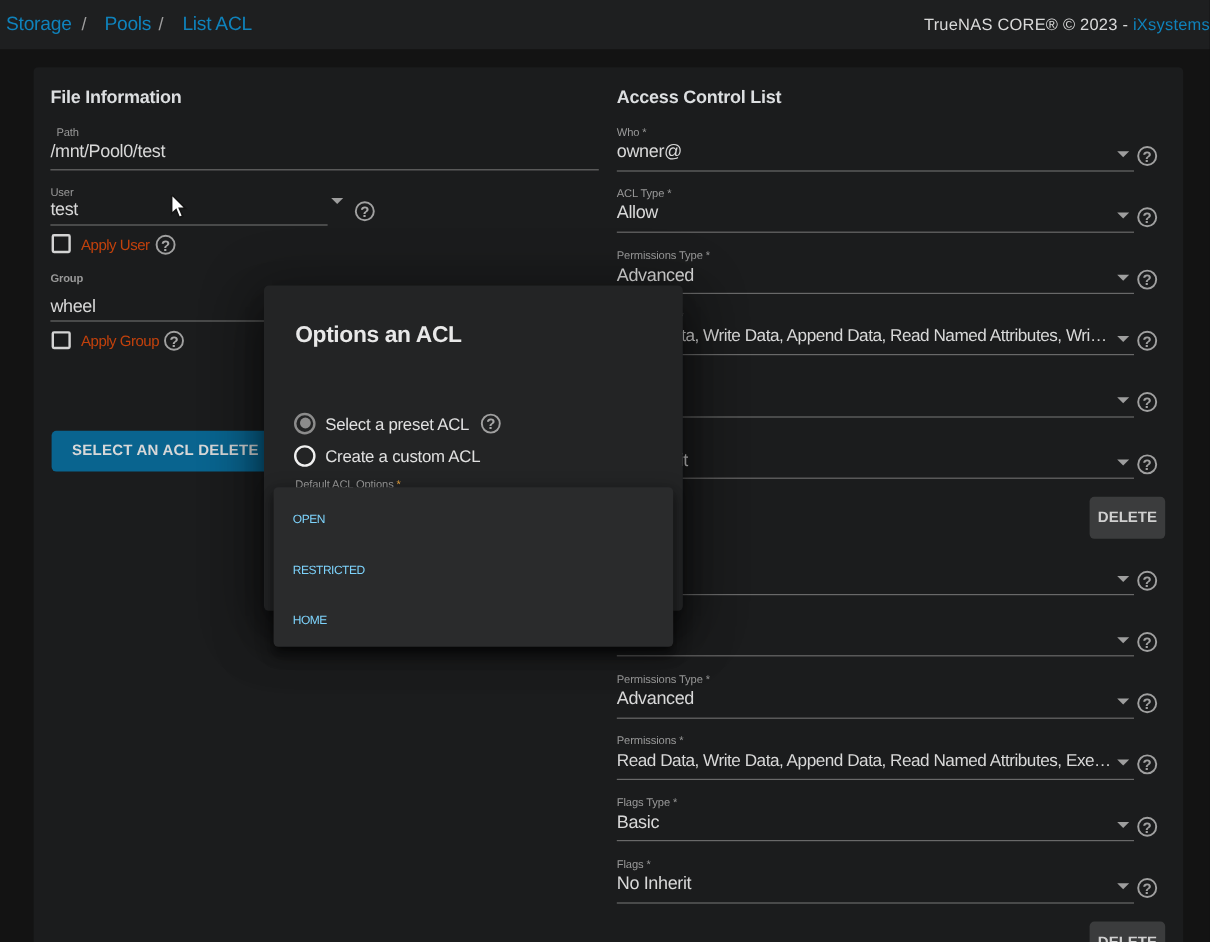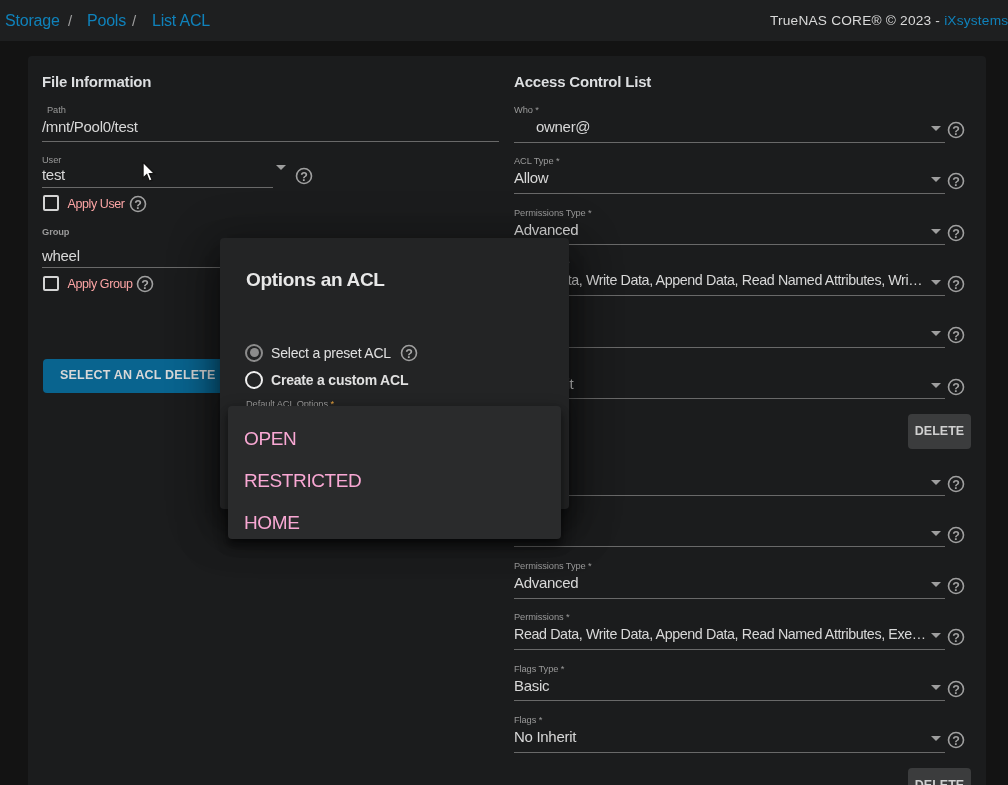--- a/index.html
+++ b/index.html
@@ -12,28 +12,28 @@
   #copyright { position:absolute; top:14px; left:770px; font-size:13.7px; letter-spacing:0.2px; color:#d9d9d9; white-space:nowrap; line-height:1; }
   #copyright a { color:#0f82bb; text-decoration:none; }
   #card { position:absolute; left:28px; top:56px; width:958px; height:760px; background:#1b1c1d; border-radius:4px; }
   .h1 { position:absolute; font-size:15px; font-weight:bold; letter-spacing:-0.2px; color:#dcdee0; line-height:1; }
   .lbl { position:absolute; font-size:9.3px; letter-spacing:-0.1px; color:#999999; line-height:1; white-space:nowrap; }
   .val { position:absolute; font-size:15px; color:#d8d8d8; line-height:1; white-space:nowrap; letter-spacing:-0.3px; }
   .uline { position:absolute; height:1px; background:#696969; }
   .caret { position:absolute; width:0; height:0; border-left:5px solid transparent; border-right:5px solid transparent; border-top:5px solid #9e9e9e; }
   .help { position:absolute; width:18px; height:18px; }
   .cb { position:absolute; width:15.5px; height:15.5px; border:2px solid #d4d4d4; border-radius:2px; }
-  .cblbl { position:absolute; font-size:12.5px; letter-spacing:-0.4px; color:#fca5a5; line-height:1; }
+  .cblbl { position:absolute; font-size:12.5px; letter-spacing:-0.4px; color:#c2410c; line-height:1; }
   #btn-preset { position:absolute; left:43px; top:359px; width:188px; height:33.5px; background:#09648f; border-radius:4px; color:#d8d8d8; font-size:12.5px; font-weight:bold; letter-spacing:0.2px; line-height:33.5px; padding-left:17px; white-space:nowrap; overflow:hidden; }
   .delbtn { position:absolute; left:908px; width:63px; height:35px; background:#3b3c3d; border-radius:4px; color:#d0d0d0; font-size:12.5px; font-weight:bold; text-align:center; line-height:35px; }
   #modal { position:absolute; left:220px; top:238px; width:349px; height:271px; background:#232425; border-radius:4px;
      box-shadow:0 11px 15px -7px rgba(0,0,0,.5), 0 24px 38px 3px rgba(0,0,0,.35), 0 9px 46px 8px rgba(0,0,0,.31); }
   #dropdown { position:absolute; left:228px; top:406px; width:333px; height:133px; background:#2a2b2c; border-radius:4px;
      box-shadow:0 5px 5px -3px rgba(0,0,0,.4), 0 8px 10px 1px rgba(0,0,0,.28), 0 3px 14px 2px rgba(0,0,0,.24); }
-  .opt { position:absolute; left:16px; font-size:19px; letter-spacing:-0.4px; color:#f9a8d4; line-height:1; }
+  .opt { position:absolute; left:16px; font-size:10px; letter-spacing:-0.4px; color:#7dd3fc; line-height:1; }
   .radio-o { position:absolute; width:18px; height:18px; border-radius:50%; }
   .rlbl { position:absolute; font-size:14px; letter-spacing:-0.2px; color:#e0e0e0; line-height:1; }
 </style>
 </head>
 <body>
 <div id="topbar">
   <span class="crumb" style="left:5px;">Storage</span>
   <span class="sep" style="left:68px;">/</span>
   <span class="crumb" style="left:87px;">Pools</span>
   <span class="sep" style="left:132px;">/</span>
@@ -74,21 +74,21 @@
 <svg class="help" style="left:136px; top:275px;" viewBox="0 0 18 18">
     <circle cx="9" cy="9" r="7.5" stroke="#a0a0a0" stroke-width="1.6" fill="none"></circle>
     <text x="9" y="13.8" font-size="12.5" font-weight="bold" fill="#a8a8a8" text-anchor="middle">?</text>
   </svg>
 
 <div id="btn-preset">SELECT AN ACL DELETE</div>
 
 <div class="h1" style="left:514px; top:74px;">Access Control List</div>
 <div id="rightcol">
 <div class="lbl" style="left:514px; top:106.0px;">Who *</div>
-<div class="val" style="left:536px; top:119.0px;">owner@</div>
+<div class="val" style="left:514px; top:119.0px;">owner@</div>
 <div class="uline" style="left:514px; top:141.5px; width:431px;"></div>
 <div class="caret" style="left:931px; top:126.0px;"></div>
 <svg class="help" style="left:946.5px; top:121.0px;" viewBox="0 0 18 18">
       <circle cx="9" cy="9" r="7.5" stroke="#a0a0a0" stroke-width="1.6" fill="none"></circle>
       <text x="9" y="13.8" font-size="12.5" font-weight="bold" fill="#a0a0a0" text-anchor="middle">?</text>
     </svg>
 <div class="lbl" style="left:514px; top:157.3px;">ACL Type *</div>
 <div class="val" style="left:514px; top:170.3px;">Allow</div>
 <div class="uline" style="left:514px; top:192.8px; width:431px;"></div>
 <div class="caret" style="left:931px; top:177.3px;"></div>
@@ -183,21 +183,21 @@
 <div id="modal">
   <div style="position:absolute; left:26px; top:32px; font-size:19px; font-weight:bold; letter-spacing:-0.3px; color:#e8e8e8; line-height:1;">Options an ACL</div>
   <div class="radio-o" style="left:25px; top:105.5px; border:2px solid #8c8c8c;"></div>
   <div class="abs" style="left:29.5px; top:110px; width:9px; height:9px; border-radius:50%; background:#8c8c8c;"></div>
   <div class="rlbl" style="left:51px; top:107.5px;">Select a preset ACL</div>
   <svg class="help" style="left:179.5px; top:105.5px;" viewBox="0 0 18 18">
       <circle cx="9" cy="9" r="7.5" stroke="#a0a0a0" stroke-width="1.6" fill="none"></circle>
       <text x="9" y="13.8" font-size="12.5" font-weight="bold" fill="#a8a8a8" text-anchor="middle">?</text>
     </svg>
   <div class="radio-o" style="left:25px; top:133px; border:2px solid #f0f0f0;"></div>
-  <div class="rlbl" style="left:51px; top:135px;font-weight:bold;">Create a custom ACL</div>
+  <div class="rlbl" style="left:51px; top:135px;">Create a custom ACL</div>
   <div class="abs" style="left:26px; top:162px; font-size:9.3px; color:#9a9a9a; line-height:1; letter-spacing:-0.1px;">Default ACL Options <span style="color:#e8a33d;">*</span></div>
 </div>
 
 <div id="dropdown">
   <div class="opt" style="top:22.5px;">OPEN</div>
   <div class="opt" style="top:64.5px;text-align:right;">RESTRICTED</div>
   <div class="opt" style="top:106.5px;">HOME</div>
 </div>
 
 <svg class="abs" style="left:142px; top:162px;" width="20" height="22" viewBox="0 0 20 22">

